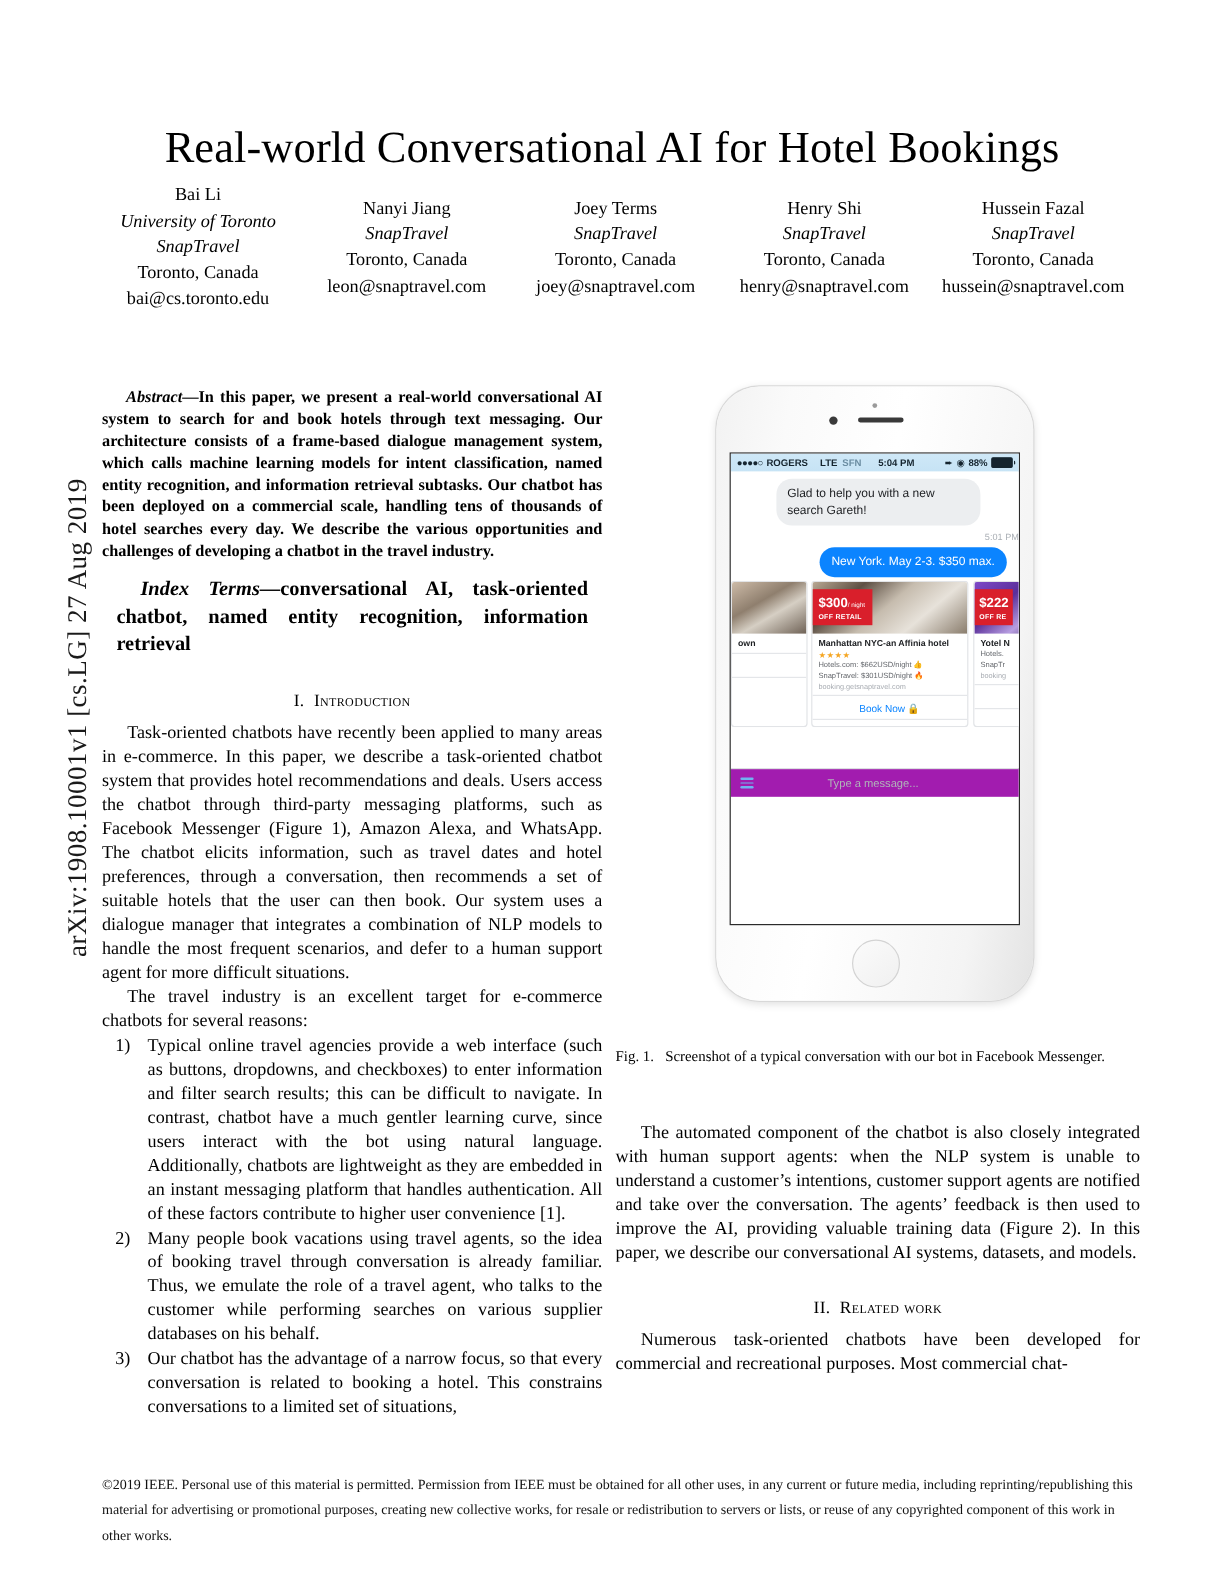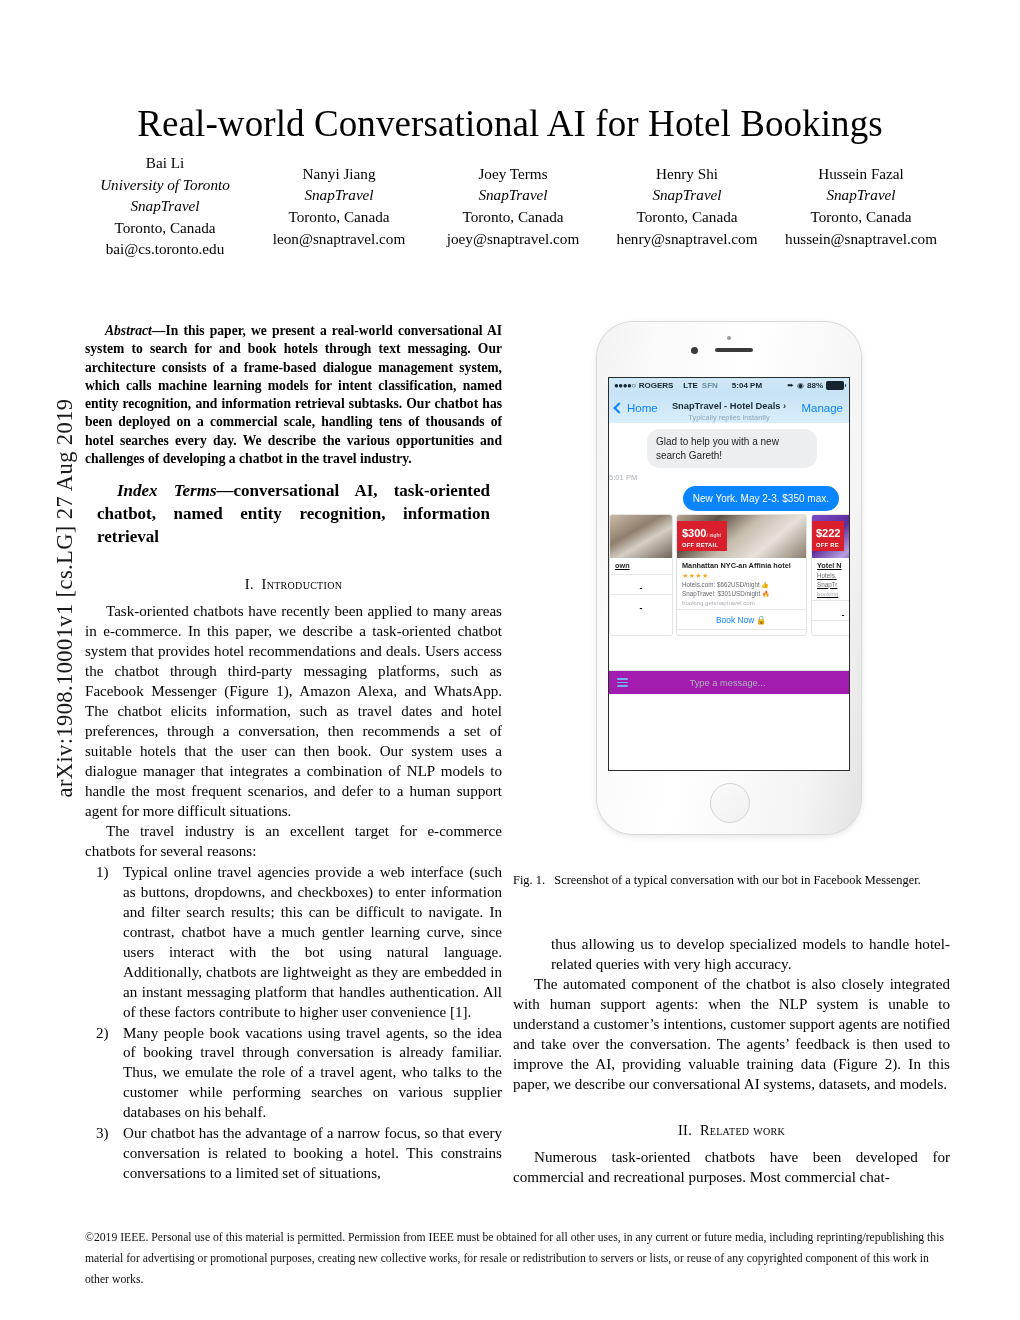--- a/index.html
+++ b/index.html
@@ -380,21 +380,21 @@
     position: relative;
   }
   .avatar-glyph::after {
     content:"";
     position:absolute; left:2px; bottom:-3.5px;
     border-left: 3px solid transparent;
     border-right: 3px solid transparent;
     border-top: 4px solid #ffffff;
   }
   .ts-center {
-    text-align: left;
+    text-align: right;
     font-family: "Liberation Sans", "DejaVu Sans", sans-serif;
     font-size: 7.6px;
     color: #a9aeb4;
     margin: 5px 0 4px 0;
   }
 
   
   .carousel {
     display: flex;
     align-items: stretch;
@@ -406,21 +406,21 @@
   .card {
     background: #ffffff;
     border: 1px solid #e2e4e7;
     border-radius: 3px;
     overflow: hidden;
     flex: 0 0 auto;
     font-family: "Liberation Sans", "DejaVu Sans", sans-serif;
     box-sizing: border-box;
   }
   .card-main { width: 131px; margin-left: -1px; }
-  .card-side { width: 64px; text-decoration: underline; }
+  .card-side { width: 64px; }
   .card-photo {
     height: 43px;
     position: relative;
     overflow: hidden;
   }
   .photo-a { background: linear-gradient(150deg,#cdbba8 0%,#8f7f6e 38%,#d6cfc4 60%,#6f6256 100%); }
   .photo-b { background: linear-gradient(140deg,#b9a893 0%,#5e5044 25%,#c6bcae 48%,#e7e2da 70%,#8a7d6d 100%); }
   .photo-c { background: linear-gradient(140deg,#7e49c8 0%,#5b2f9a 40%,#b79ee0 70%,#3c2160 100%); }
   .deal-badge {
     position: absolute;
@@ -551,31 +551,20 @@
             <span class="sb-sfn">SFN</span>
             <span class="sb-time">5:04 PM</span>
             <span class="sb-right">
               <span style="font-size:8px;">➨</span>
               <span style="font-size:8px;">◉</span>
               <span>88%</span>
               <span class="sb-batt-box"></span>
             </span>
           </div>
 
-          <div class="nav-bar">
-            <span class="nav-back">
-              <span class="nav-chevron"></span>
-              <span>Home</span>
-            </span>
-            <span class="nav-center">
-              <span class="nav-title"><span>SnapTravel - Hotel Deals</span> <span>›</span></span>
-              <div class="nav-sub">Typically replies instantly</div>
-            </span>
-            <span class="nav-manage">Manage</span>
-          </div>
 
           <div class="convo">
 
             <div class="msg-row">
               <div class="bubble-in">Glad to help you with a new search Gareth!</div>
             </div>
 
 
             <div class="ts-center">5:01 PM</div>
 
@@ -644,21 +633,20 @@
         </div>
         <div class="phone-home"></div>
       </div>
     </div>
 
   </div>
 
   <div class="fig-caption"><span class="figlabel">Fig. 1.</span>&nbsp;&nbsp;&nbsp;<span>Screenshot of a typical conversation with our bot in Facebook Messenger.</span></div>
 
   <div style="position:absolute; left:513px; top:935px; width:437px;">
-    <p class="hang">thus allowing us to develop specialized models to handle hotel-related queries with very high accuracy.</p>
     <p class="body">The automated component of the chatbot is also closely integrated with human support agents: when the NLP system is unable to understand a customer’s intentions, customer support agents are notified and take over the conversation. The agents’ feedback is then used to improve the AI, providing valuable training data (Figure 2). In this paper, we describe our conversational AI systems, datasets, and models.</p>
 
     <h2 class="section"><span class="numpart">II.</span>&nbsp; <span>Related work</span></h2>
 
     <p class="body">Numerous task-oriented chatbots have been developed for commercial and recreational purposes. Most commercial chat-</p>
   </div>
 
   <div class="footer">©2019 IEEE. Personal use of this material is permitted. Permission from IEEE must be obtained for all other uses, in any current or future media, including reprinting/republishing this material for advertising or promotional purposes, creating new collective works, for resale or redistribution to servers or lists, or reuse of any copyrighted component of this work in other works.</div>
 
 </div>

